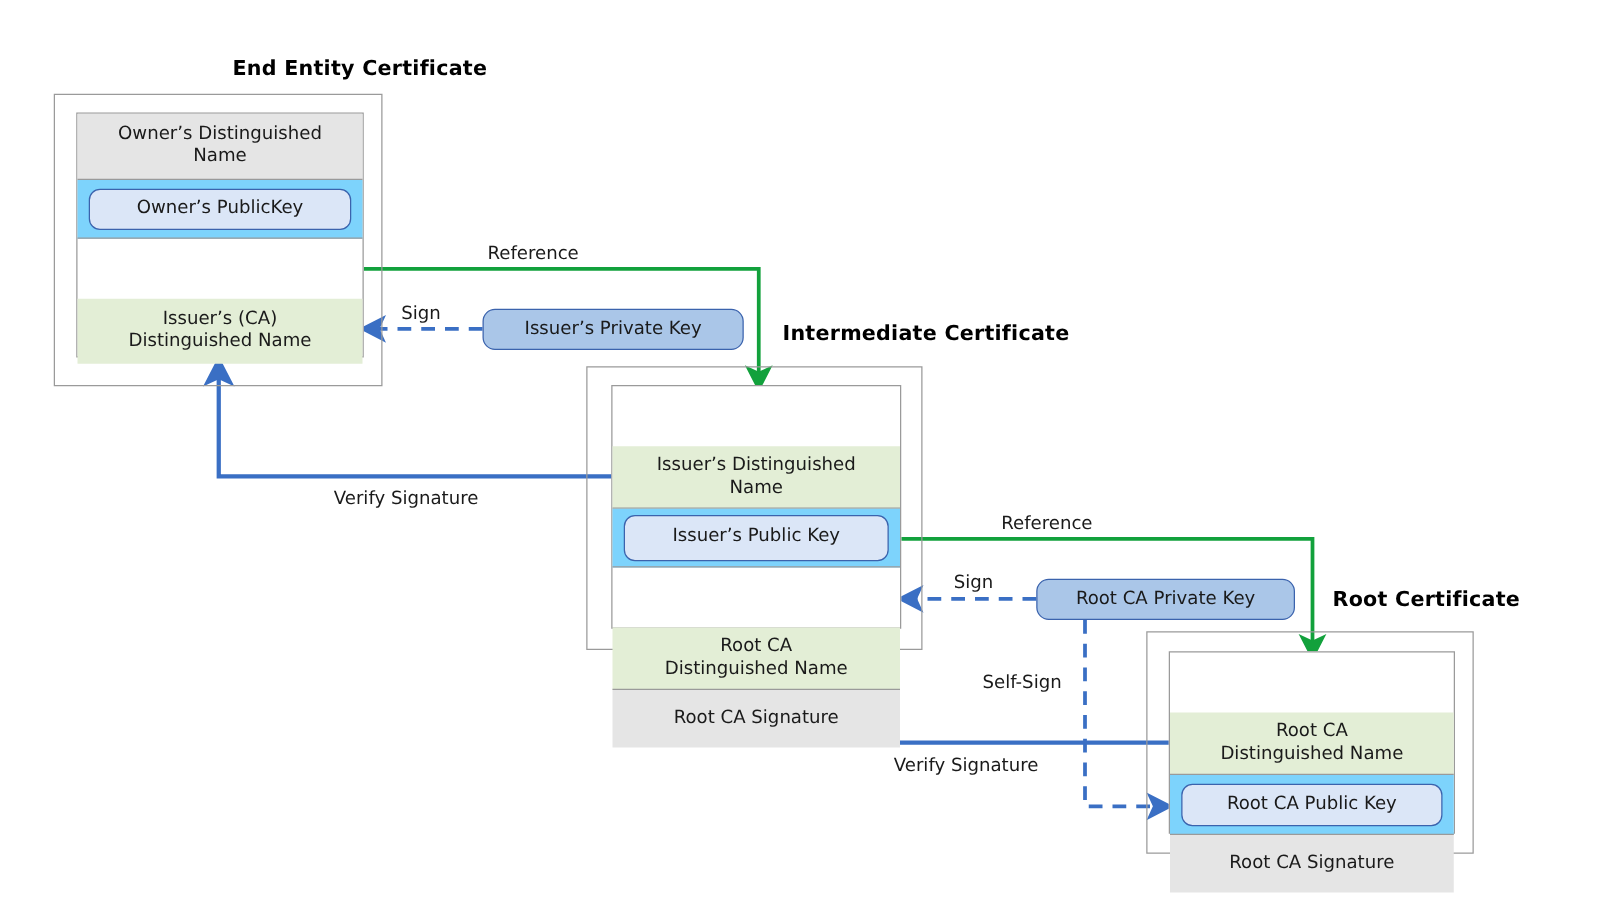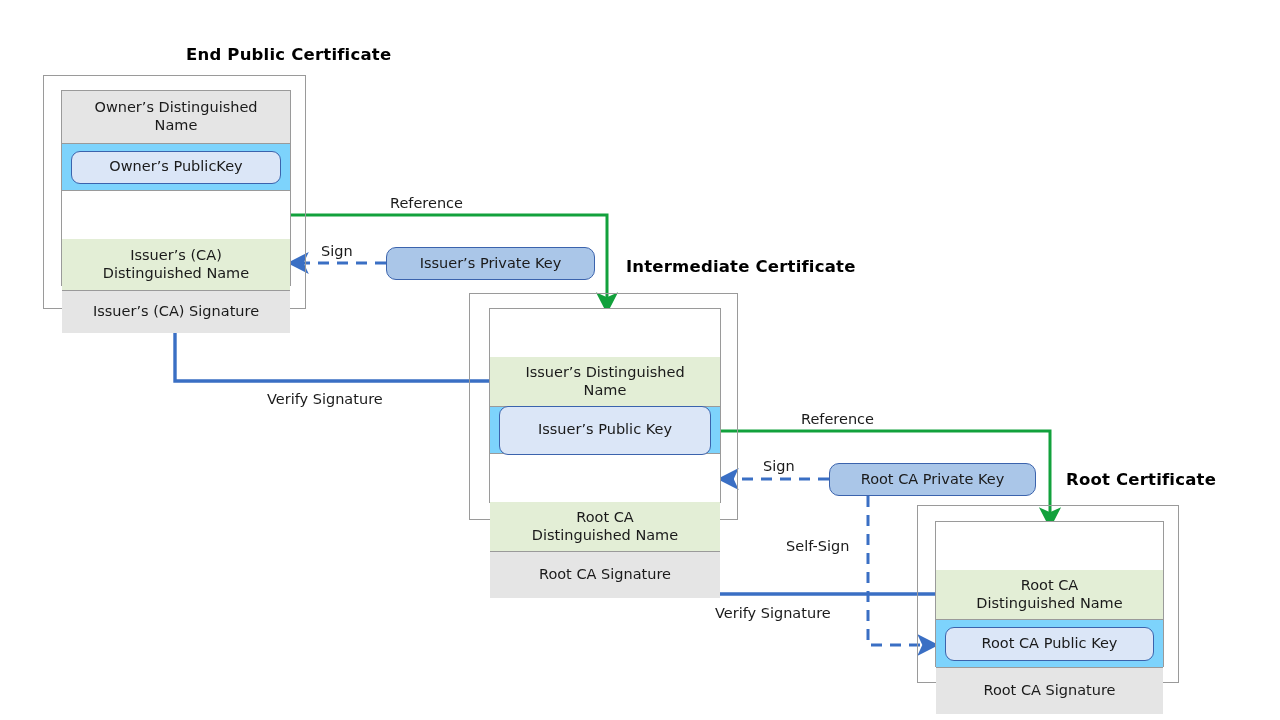--- a/index.html
+++ b/index.html
@@ -130,42 +130,41 @@
 
     <path d="M721,431 L1050,431 L1050,518" fill="none" stroke="#12a13c" stroke-width="3" marker-end="url(#greenArrow)"></path>
 
     <path d="M829,479 L728,479" fill="none" stroke="#3a6fc4" stroke-width="3" stroke-dasharray="11,8" marker-end="url(#blueArrow)"></path>
 
     <path d="M868,496 L868,645 L928,645" fill="none" stroke="#3a6fc4" stroke-width="3" stroke-dasharray="11,8" marker-end="url(#blueArrow)"></path>
 
     <path d="M945,594 L605,594 L605,512" fill="none" stroke="#3a6fc4" stroke-width="3.4" marker-end="url(#blueArrow)"></path>
   </svg>
 
-  <div class="cert-title" style="left:186px; top:45px;">End Public Certificate</div>
+  <div class="cert-title" style="left:186px; top:45px;">End Entity Certificate</div>
   <div class="cert-title" style="left:626px; top:257px;">Intermediate Certificate</div>
   <div class="cert-title" style="left:1066px; top:470px;text-align:center;">Root Certificate</div>
 
   <div class="cert-frame" style="left:43px; top:75px; width:263px; height:234px;"></div>
   <div class="cert-fields" style="left:61px; top:90px; width:230px; height:196px;">
     <div class="field-row plain" style="height:53px;">Owner’s Distinguished
 Name</div>
     <div class="field-row keyrow" style="height:47px;">
       <div class="key-pill public" style="height:33px;">Owner’s PublicKey</div>
     </div>
     <div class="field-row dn" style="height:52px;">Issuer’s (CA)
 Distinguished Name</div>
-    <div class="field-row plain" style="height:42px;">Issuer’s (CA) Signature</div>
   </div>
 
   <div class="cert-frame" style="left:469px; top:293px; width:269px; height:227px;"></div>
   <div class="cert-fields" style="left:489px; top:308px; width:232px; height:195px;">
     <div class="field-row dn" style="height:50px;">Issuer’s Distinguished
 Name</div>
     <div class="field-row keyrow" style="height:47px;">
-      <div class="key-pill public" style="height:49px;">Issuer’s Public Key</div>
+      <div class="key-pill public" style="height:37px;">Issuer’s Public Key</div>
     </div>
     <div class="field-row dn" style="height:50px;">Root CA
 Distinguished Name</div>
     <div class="field-row plain" style="height:46px;">Root CA Signature</div>
   </div>
 
   <div class="cert-frame" style="left:917px; top:505px; width:262px; height:178px;"></div>
   <div class="cert-fields" style="left:935px; top:521px; width:229px; height:146px;">
     <div class="field-row dn" style="height:50px;">Root CA
 Distinguished Name</div>

